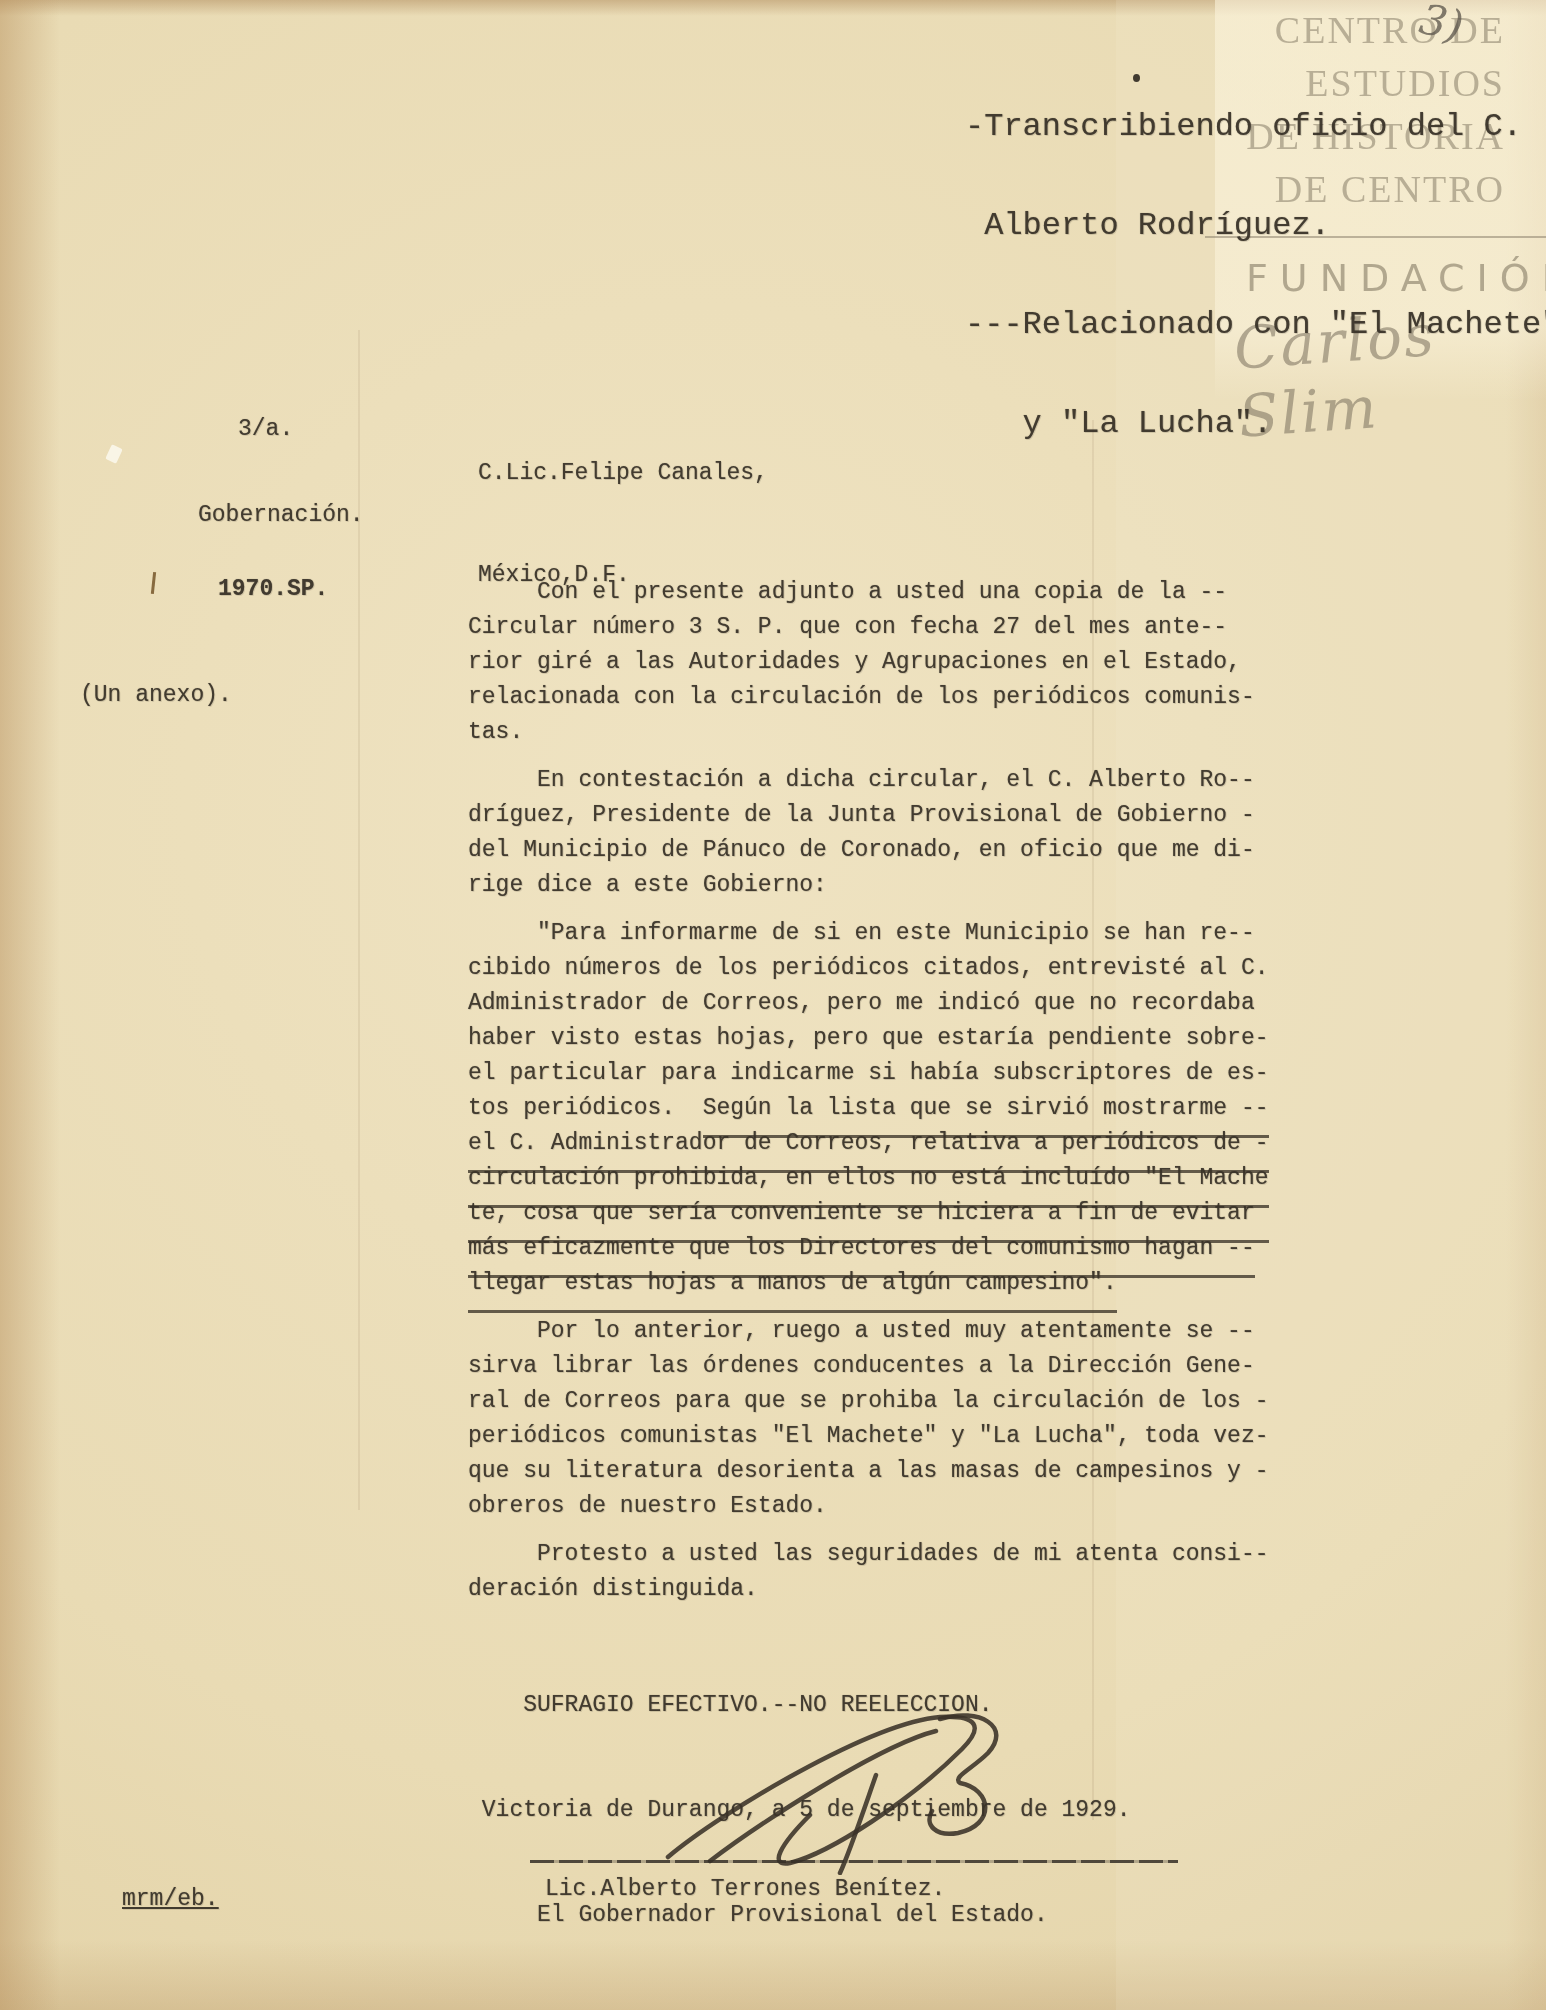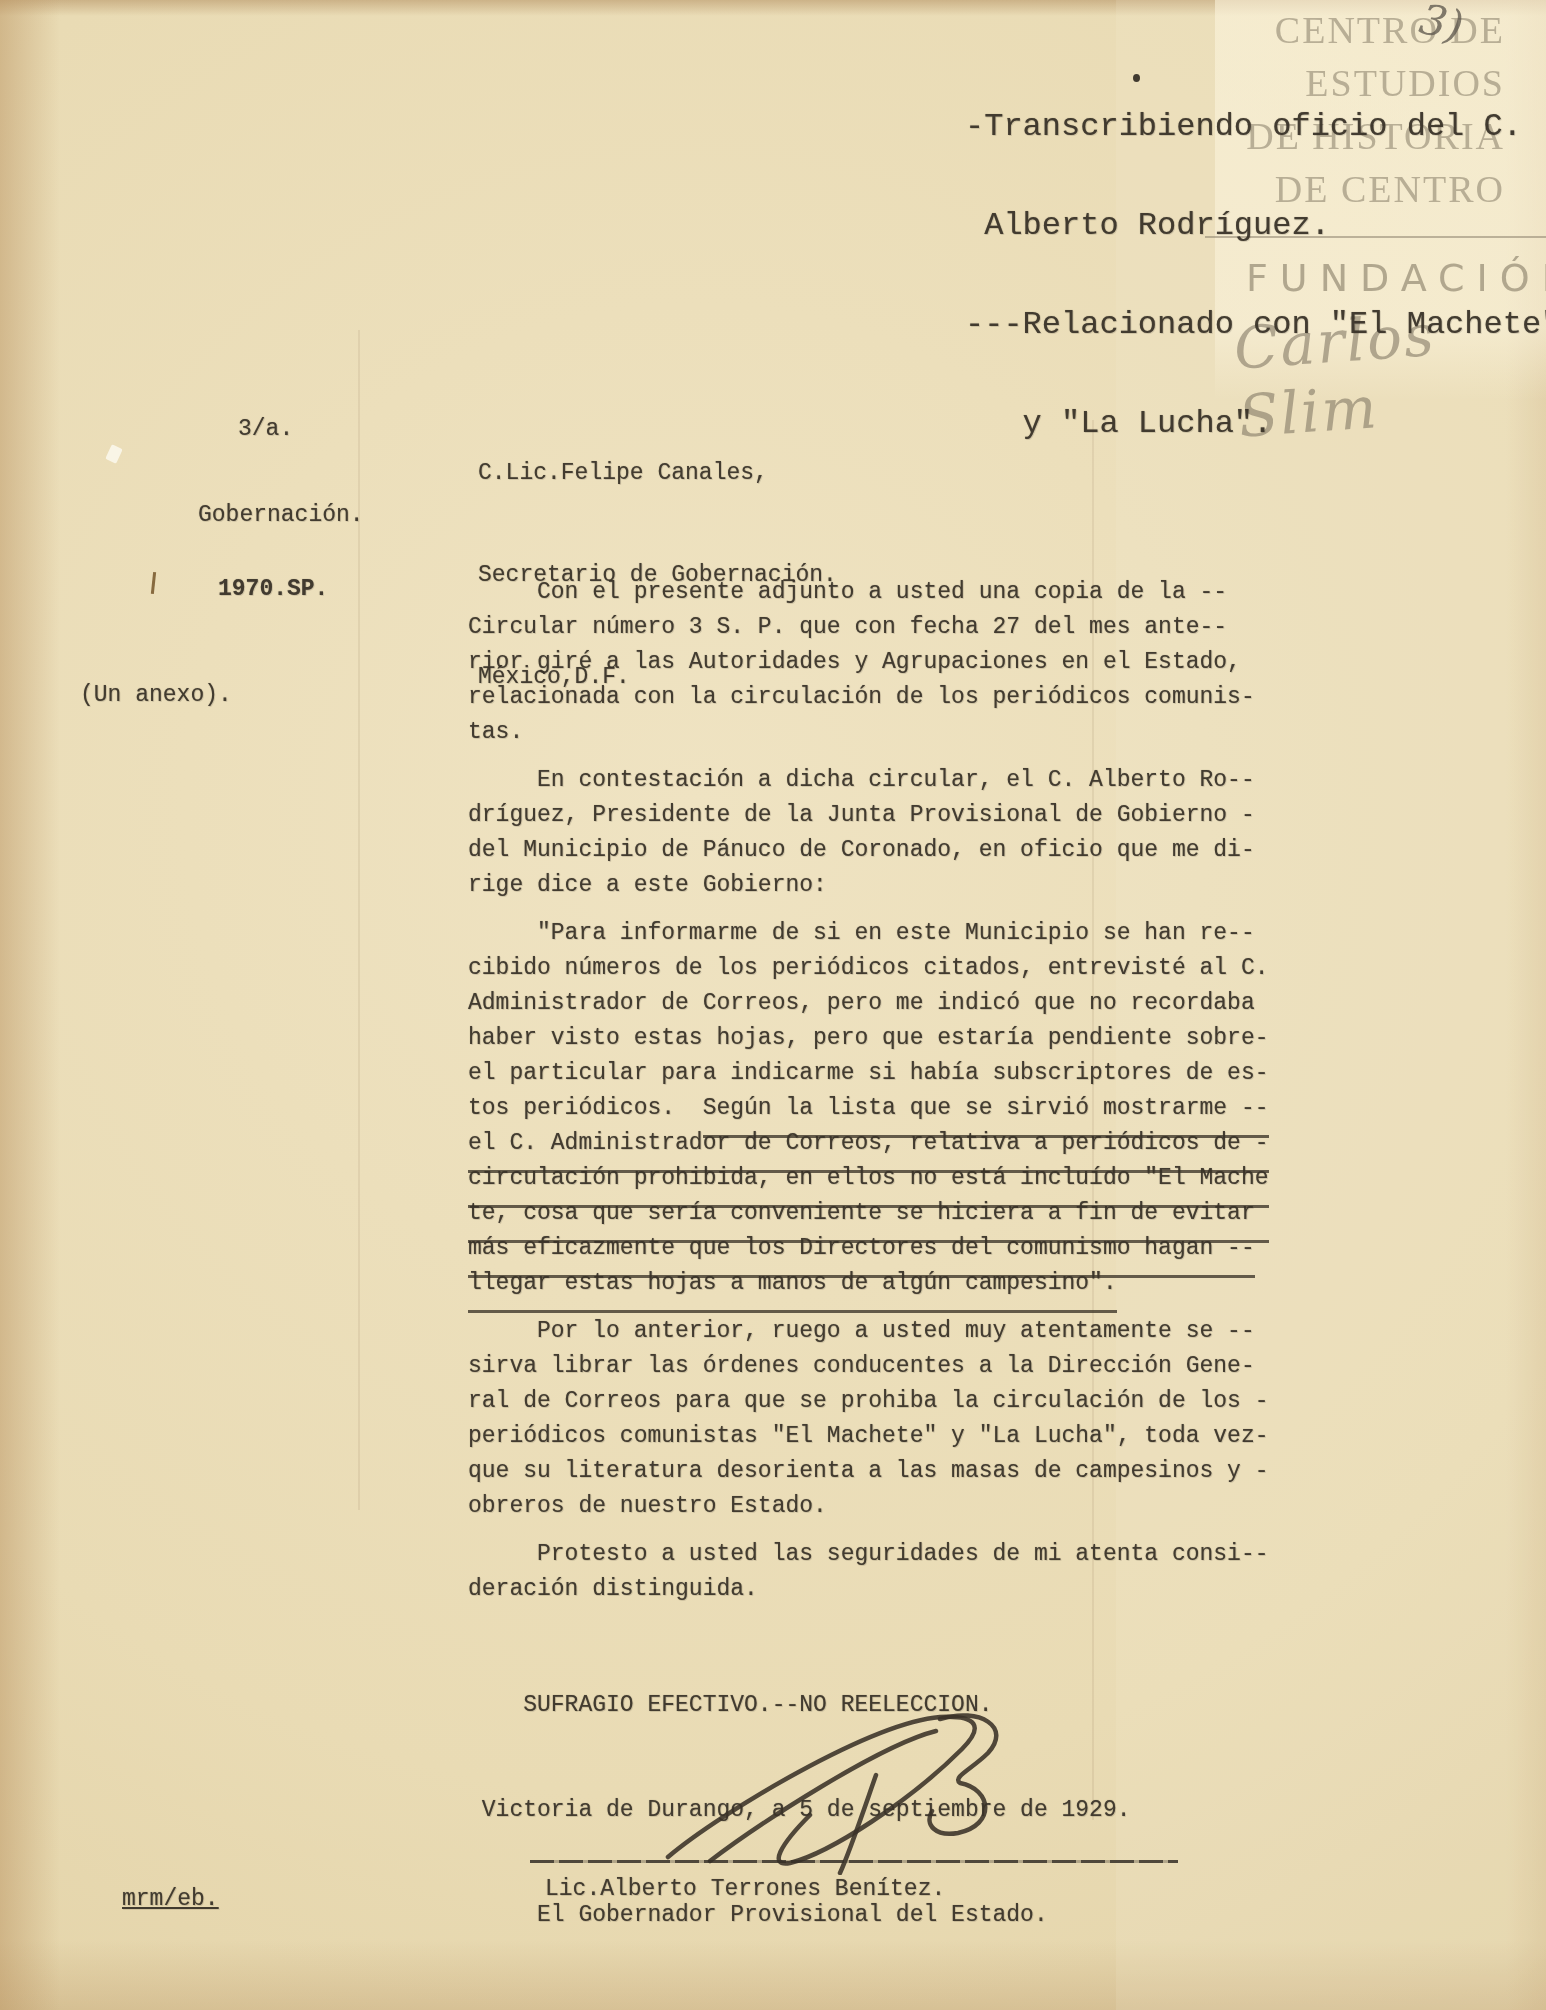--- a/index.html
+++ b/index.html
@@ -109,21 +109,20 @@
   <div class="speck" style="left:1133px;top:74px;width:7px;height:8px;"></div>
 
   <div class="typed" style="left:238px;top:412px;">3/a.</div>
   <div class="typed" style="left:198px;top:498px;">Gobernación.</div>
   <div class="ink-tick" style="left:152px;top:572px;"></div>
   <div class="typed" style="left:218px;top:572px;font-weight:bold;">1970.SP.</div>
   <div class="typed" style="left:80px;top:678px;">(Un anexo).</div>
 
   <div class="typed" style="left:478px;top:388px;line-height:34px;">
     <div>C.Lic.Felipe Canales,</div>
-    <div>Secretario de Gobernación.</div>
     <div>México,D.F.</div>
   </div>
 
   <div class="typed" style="left:468px;top:575px;"><div class="para"><div class="tline"><span>     Con el presente adjunto a usted una copia de la --</span></div><div class="tline"><span>Circular número 3 S. P. que con fecha 27 del mes ante--</span></div><div class="tline"><span>rior giré a las Autoridades y Agrupaciones en el Estado,</span></div><div class="tline"><span>relacionada con la circulación de los periódicos comunis-</span></div><div class="tline"><span>tas.</span></div></div><div class="para"><div class="tline"><span>     En contestación a dicha circular, el C. Alberto Ro--</span></div><div class="tline"><span>dríguez, Presidente de la Junta Provisional de Gobierno -</span></div><div class="tline"><span>del Municipio de Pánuco de Coronado, en oficio que me di-</span></div><div class="tline"><span>rige dice a este Gobierno:</span></div></div><div class="para"><div class="tline"><span>     "Para informarme de si en este Municipio se han re--</span></div><div class="tline"><span>cibido números de los periódicos citados, entrevisté al C.</span></div><div class="tline"><span>Administrador de Correos, pero me indicó que no recordaba</span></div><div class="tline"><span>haber visto estas hojas, pero que estaría pendiente sobre-</span></div><div class="tline"><span>el particular para indicarme si había subscriptores de es-</span></div><div class="tline"><span>tos periódicos.  </span><span class="u">Según la lista que se sirvió mostrarme --</span></div><div class="tline"><span class="u">el C. Administrador de Correos, relativa a periódicos de -</span></div><div class="tline"><span class="u">circulación prohibida, en ellos no está incluído "El Mache</span></div><div class="tline"><span class="u">te, cosa que sería conveniente se hiciera a fin de evitar </span></div><div class="tline"><span class="u">más eficazmente que los Directores del comunismo hagan --</span></div><div class="tline"><span class="u">llegar estas hojas a manos de algún campesino".</span></div></div><div class="para"><div class="tline"><span>     Por lo anterior, ruego a usted muy atentamente se --</span></div><div class="tline"><span>sirva librar las órdenes conducentes a la Dirección Gene-</span></div><div class="tline"><span>ral de Correos para que se prohiba la circulación de los -</span></div><div class="tline"><span>periódicos comunistas "El Machete" y "La Lucha", toda vez-</span></div><div class="tline"><span>que su literatura desorienta a las masas de campesinos y -</span></div><div class="tline"><span>obreros de nuestro Estado.</span></div></div><div class="para"><div class="tline"><span>     Protesto a usted las seguridades de mi atenta consi--</span></div><div class="tline"><span>deración distinguida.</span></div></div></div>
 
   <div class="typed" style="left:468px;top:1618px;">
     <div>    SUFRAGIO EFECTIVO.--NO REELECCION.</div>
     <div> Victoria de Durango, a 5 de septiembre de 1929.</div>
     <div>     El Gobernador Provisional del Estado.</div>
   </div>

